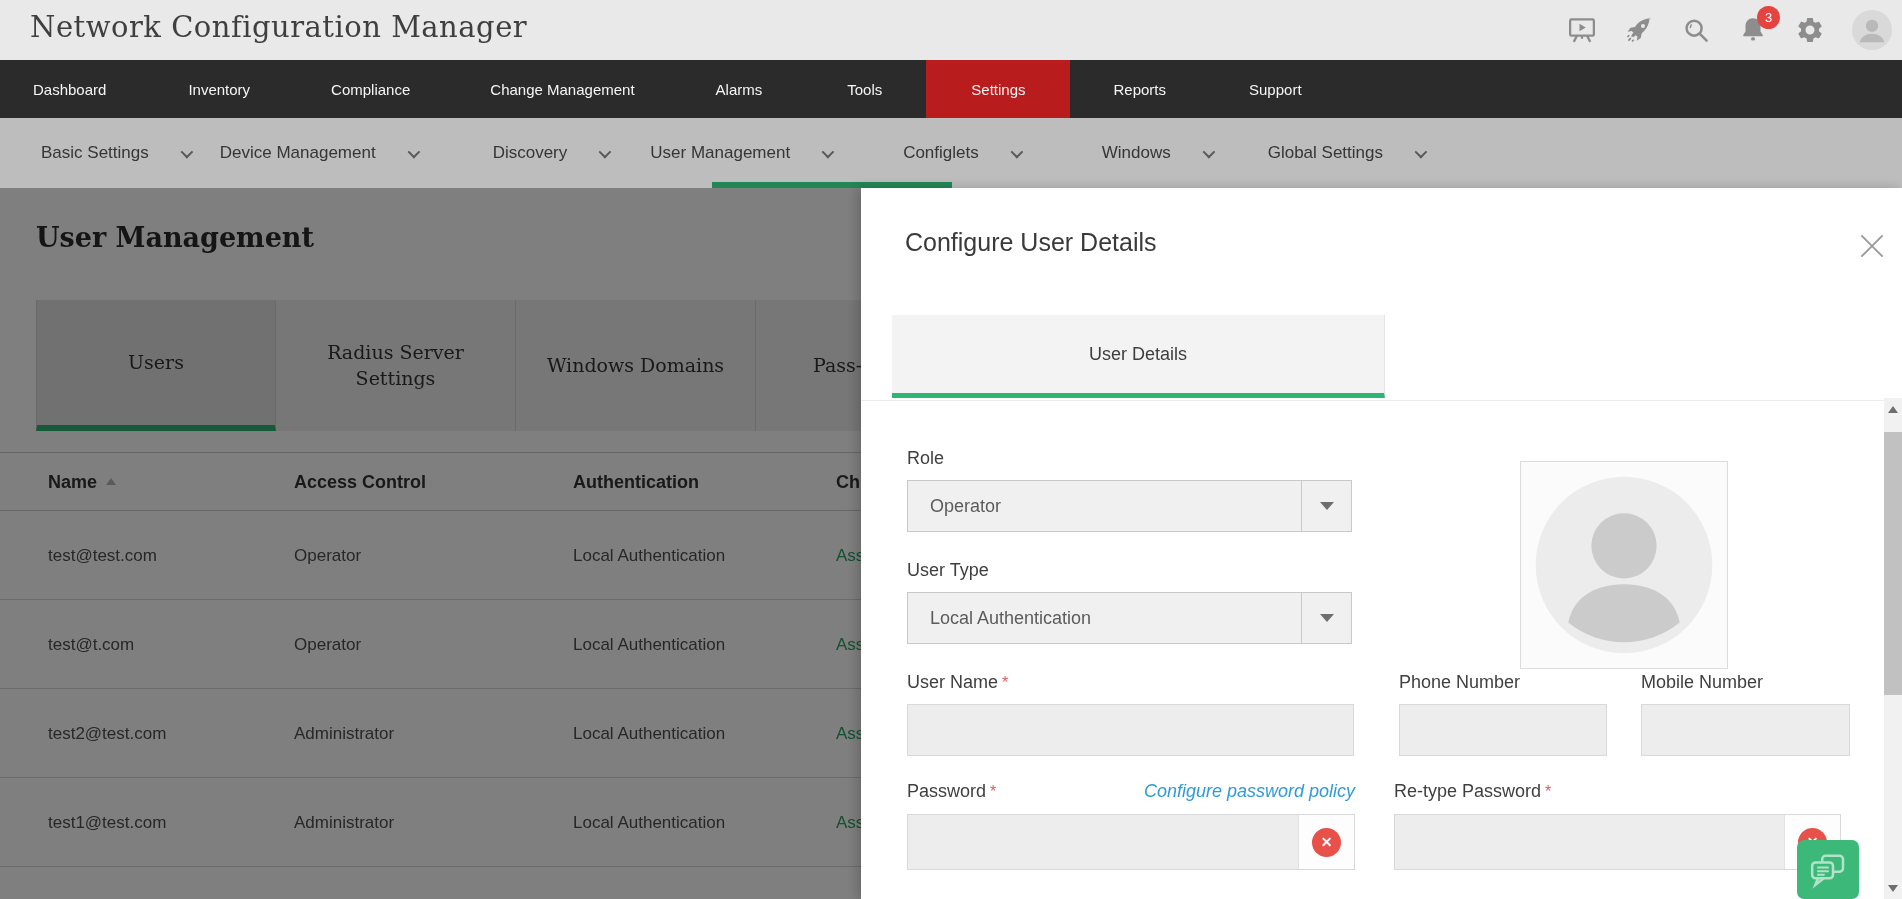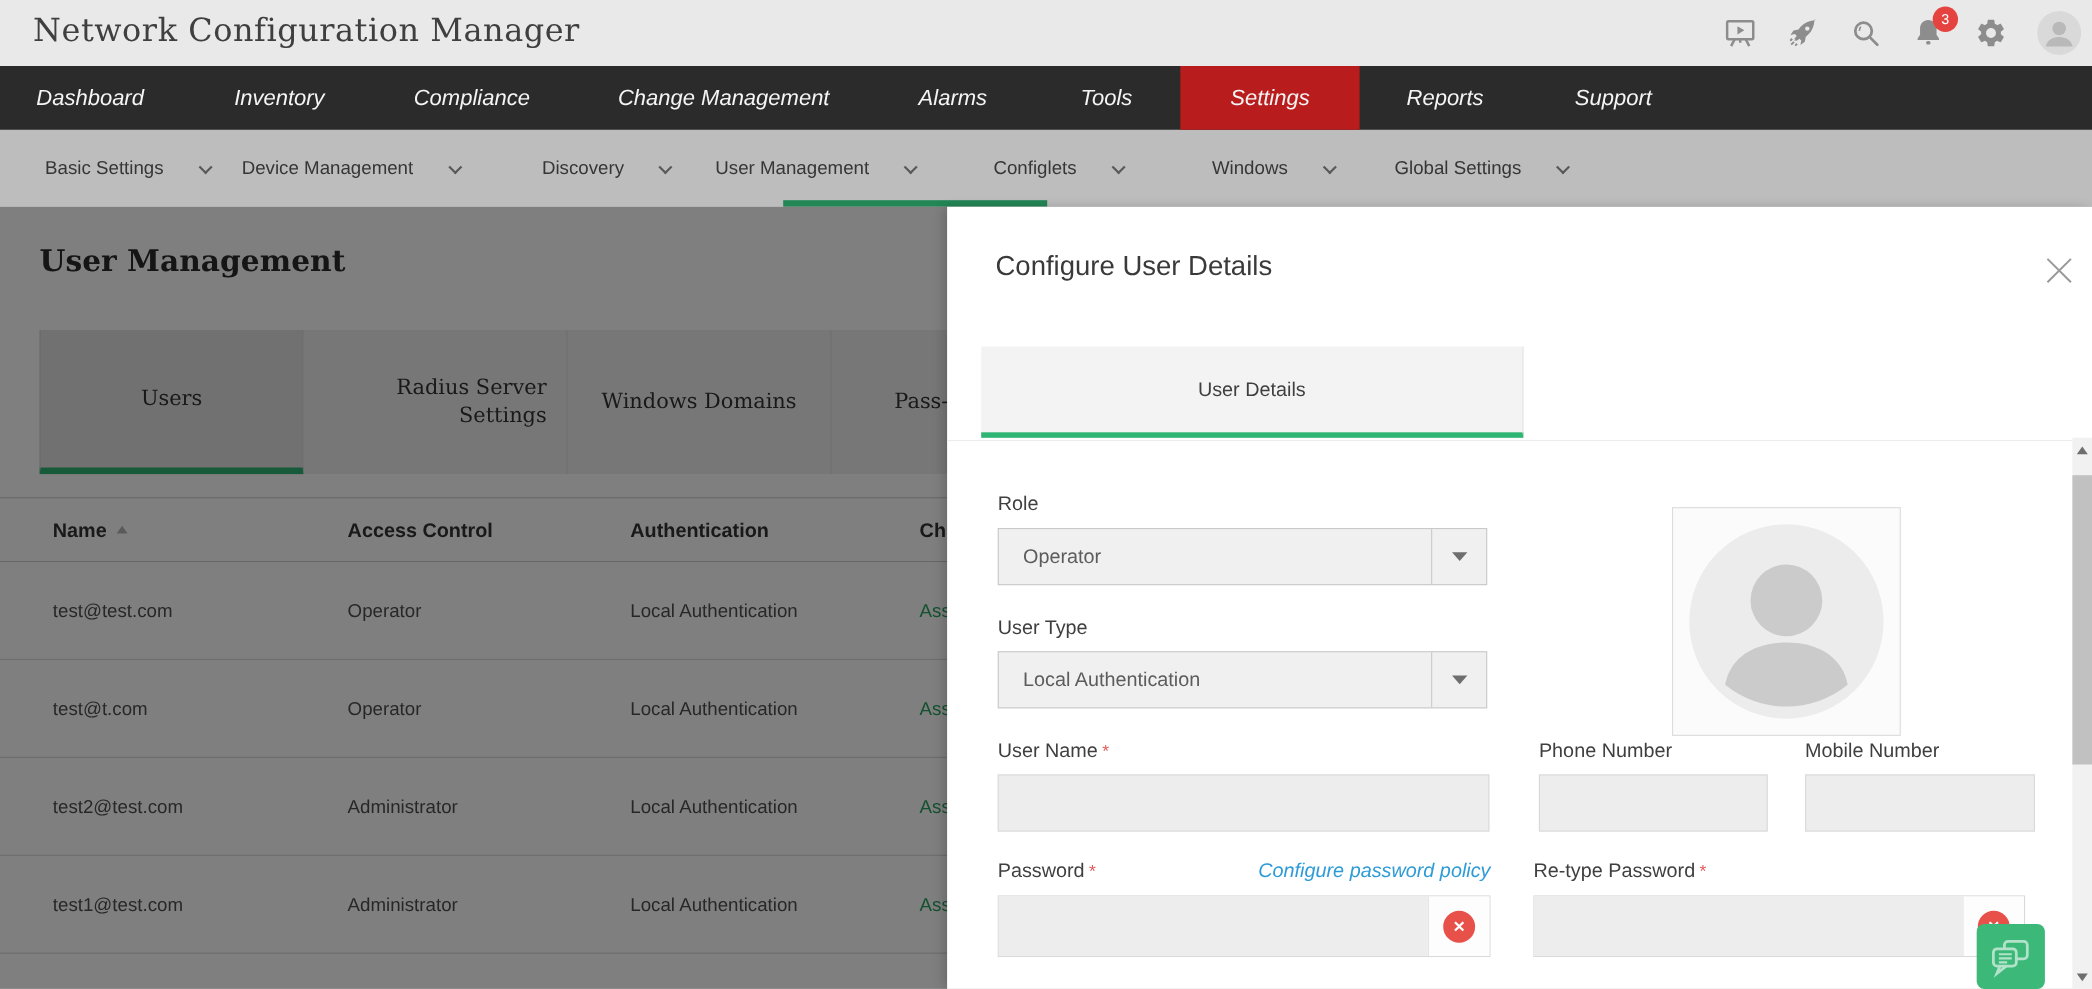--- a/index.html
+++ b/index.html
@@ -10,51 +10,51 @@
   .topbar { position:absolute; left:0; top:0; width:1902px; height:60px; background:#e9e9e9; z-index:2; }
   .app-title { position:absolute; left:30px; top:10px; font-family:"DejaVu Serif", serif; font-size:29px; color:#3f3f3f; letter-spacing:.5px; }
   .top-icons { position:absolute; right:10px; top:0; height:60px; display:flex; align-items:center; gap:27px; }
   .tico { width:30px; height:30px; color:#8d8d8d; position:relative; cursor:pointer; }
   .tico svg { width:100%; height:100%; display:block; }
   .badge { position:absolute; top:-9px; right:-12px; width:23px; height:23px; border-radius:50%; background:#e5433f; color:#fff; font-size:13px; display:flex; align-items:center; justify-content:center; }
   .avatar-sm { width:40px; height:40px; }
 
   
   .mainnav { position:absolute; left:0; top:60px; width:1902px; height:58px; background:#2b2b2b; display:flex; align-items:stretch; z-index:2; }
-  .nav-item { color:#f5f5f5; font-size:20px; display:flex; align-items:center; cursor:pointer;font-style:italic; }
+  .nav-item { color:#f5f5f5; font-size:15px; display:flex; align-items:center; cursor:pointer; }
   .nv0{margin-left:33px;} .nv1{margin-left:82px;} .nv2{margin-left:81px;} .nv3{margin-left:80px;}
   .nv4{margin-left:81px;} .nv5{margin-left:85px;} .nv6{margin-left:44px; padding:0 45px; background:#b91c1c;}
   .nv7{margin-left:43px;} .nv8{margin-left:83px;}
 
   
   .subnav { position:absolute; left:0; top:118px; width:1902px; height:70px; background:#ffffff; display:flex; align-items:center; z-index:1; }
   .sn-item { display:flex; align-items:center; color:#4a4a4a; font-size:17px; cursor:pointer; }
   .chev { width:9px; height:9px; border-right:2px solid #787878; border-bottom:2px solid #787878; transform:rotate(45deg) translateY(-2px); margin-left:32px; }
   .sn0{margin-left:41px;} .sn1{margin-left:30px;} .sn2{margin-left:76px;} .sn3{margin-left:42px;}
   .sn4{margin-left:72px;} .sn5{margin-left:82px;} .sn6{margin-left:56px;}
   .sn-underline { position:absolute; left:712px; bottom:0; width:240px; height:6px; background:#2eb573; }
 
   
   .dim-subnav  { position:absolute; left:0; top:118px; width:1902px; height:70px;  background:rgba(0,0,0,.26); z-index:4; }
   .dim-content { position:absolute; left:0; top:188px; width:1902px; height:711px; background:rgba(0,0,0,.5);  z-index:4; }
 
   
   .content { position:absolute; left:0; top:188px; width:1902px; height:711px; background:#ffffff; z-index:1; }
   .page-title { position:absolute; left:36px; top:34px; font-family:"DejaVu Serif", serif; font-size:27px; color:#2b2b2b; }
   .ltabs { position:absolute; left:36px; top:112px; height:131px; display:flex; }
-  .ltab { width:240px; height:131px; background:#efefef; border-right:1px solid #d5d5d5; display:flex; align-items:center; justify-content:center; text-align:right; font-family:"DejaVu Serif", serif; font-size:19px; color:#333; line-height:1.35; padding:0 18px; cursor:pointer; }
+  .ltab { width:240px; height:131px; background:#efefef; border-right:1px solid #d5d5d5; display:flex; align-items:center; justify-content:center; text-align:center; font-family:"DejaVu Serif", serif; font-size:19px; color:#333; line-height:1.35; padding:0 18px; cursor:pointer; }
   .ltab.first { border-left:1px solid #d5d5d5; }
   .ltab.active { background:#e2e2e2; border-bottom:6px solid #2eb573; }
   .ltab.cut { justify-content:flex-start; padding-left:57px; }
   .ttable { position:absolute; left:0; top:264px; width:1902px; }
   .thead { position:relative; height:59px; border-top:1px solid #cfcfcf; border-bottom:1px solid #cfcfcf; }
   .th { position:absolute; top:0; height:59px; display:flex; align-items:center; font-size:18px; font-weight:bold; color:#333; }
   .trow { position:relative; height:89px; border-bottom:1px solid #d8d8d8; }
   .td { position:absolute; top:0; height:89px; display:flex; align-items:center; font-size:17px; color:#4f4f4f; }
-  .c1{left:48px;} .c2{left:316px;text-align:center;} .c3{left:573px;} .c4{left:836px;}
+  .c1{left:48px;} .c2{left:294px;text-align:center;} .c3{left:573px;} .c4{left:836px;}
   .td.link { color:#26a25f; cursor:pointer; }
   .sort-up { width:0; height:0; border-left:5px solid transparent; border-right:5px solid transparent; border-bottom:7px solid #b5b5b5; margin-left:9px; margin-top:-2px; }
 
   
   .panel { position:absolute; left:861px; top:188px; width:1041px; height:711px; background:#fff; z-index:10; box-shadow:-4px 0 10px rgba(0,0,0,.18); }
   .panel-title { position:absolute; left:44px; top:40px; font-size:25px; color:#3a3a3a; }
   .close-btn { position:absolute; left:995px; top:42px; width:32px; height:32px; cursor:pointer; }
   .close-btn svg { width:100%; height:100%; }
   .ptabs { position:absolute; left:31px; top:127px; width:992px; height:83px; display:flex; }
   .ptab { height:83px; display:flex; align-items:center; justify-content:center; font-size:18px; cursor:pointer; }

